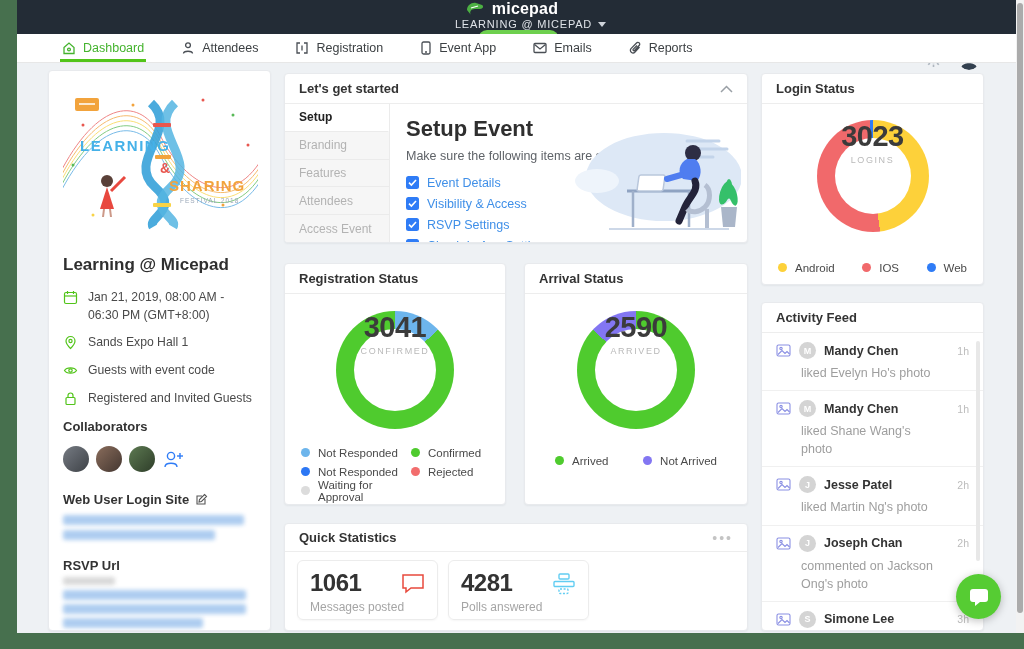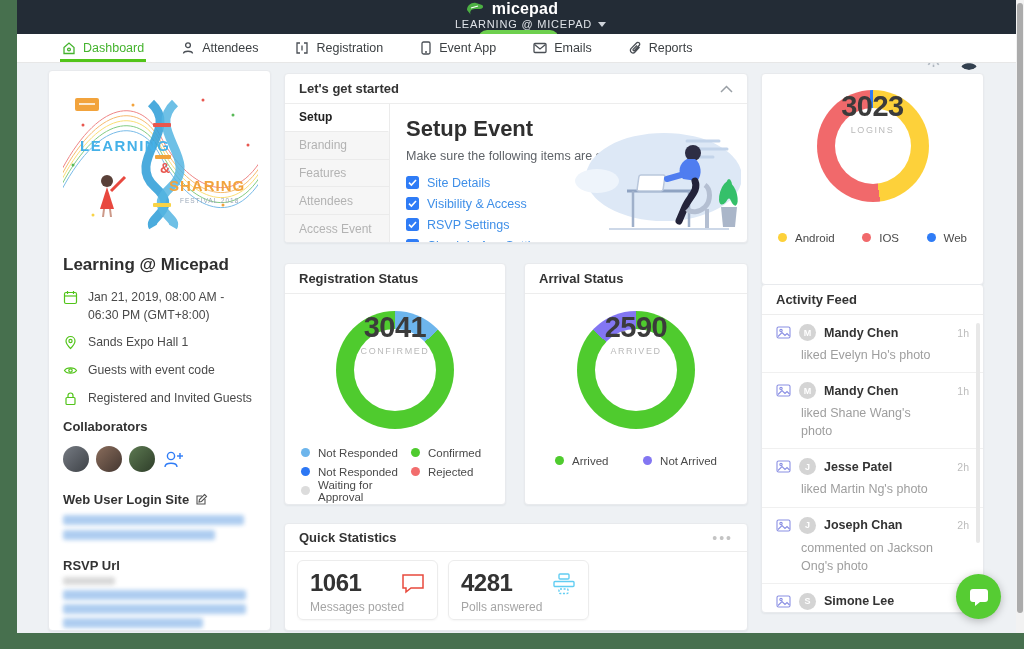--- a/index.html
+++ b/index.html
@@ -94,21 +94,21 @@
   .quick-card { left:267px; top:523px; width:464px; height:108px; }
   .qs-header { height:28px; }
   .qs-more { color:#c4c4c4; font-size:14px; letter-spacing:2px; line-height:10px; cursor:pointer; }
   .qs-grid { display:flex; gap:10px; padding:8px 12px 0; flex-wrap:wrap; }
   .qs-tile { width:141px; height:60px; border:1px solid #ececec; border-radius:6px; box-shadow:0 1px 2px rgba(0,0,0,.04); padding:8px 12px; position:relative; }
   .qs-value { font-size:24px; font-weight:bold; color:#333; letter-spacing:-.5px; }
   .qs-label { font-size:12px; color:#a5a5a5; margin-top:3px; }
   .qs-icon { position:absolute; right:12px; top:12px; }
 
   
-  .feed-card { left:744px; top:284px; width:223px; height:329px; }
+  .feed-card { left:744px; top:302px; width:223px; height:329px; }
   .feed-list { list-style:none; }
   .feed-item { padding:9px 14px 8px; border-bottom:1px solid #f0f0f0; position:relative; }
   .feed-top { display:flex; align-items:center; gap:8px; }
   .feed-avatar { width:17px; height:17px; border-radius:50%; background:#d4d4d4; color:#fff; font-size:9px; font-weight:bold; display:flex; align-items:center; justify-content:center; }
   .feed-name { font-size:12.5px; font-weight:bold; color:#333; }
   .feed-time { margin-left:auto; font-size:10.5px; color:#bcbcbc; }
   .feed-action { font-size:12.5px; color:#9e9e9e; line-height:1.45; margin:5px 0 0 25px; width:140px; }
   .feed-scroll { position:absolute; right:3px; top:38px; width:4px; height:220px; background:#e8e8e8; border-radius:2px; }
 
   
@@ -328,21 +328,21 @@
         </ul>
       <div class="gs-main">
         <div class="gs-heading">Setup Event</div>
         <div class="gs-sub">Make sure the following items are setup correctly</div>
         <ul class="checklist">
             <li>
             <svg width="13" height="13" viewBox="0 0 13 13">
                 <rect width="13" height="13" rx="2.5" fill="#2f7cf6"></rect>
                 <path d="M3 6.7 L5.4 9 L10 4" stroke="#fff" stroke-width="1.6" fill="none"></path>
               </svg>
-            <span class="check-label">Site Details</span>
+            <span class="check-label">Event Details</span>
           </li>
             <li>
             <svg width="13" height="13" viewBox="0 0 13 13">
                 <rect width="13" height="13" rx="2.5" fill="#2f7cf6"></rect>
                 <path d="M3 6.7 L5.4 9 L10 4" stroke="#fff" stroke-width="1.6" fill="none"></path>
               </svg>
             <span class="check-label">Visibility &amp; Access</span>
           </li>
             <li>
             <svg width="13" height="13" viewBox="0 0 13 13">
@@ -479,20 +479,23 @@
         
         
         
       </div>
       <div class="qs-tile"></div>
 
     </div>
   </div>
 
   <div class="card login-card">
+    <div class="card-header">
+        <span class="card-title">Login Status</span>
+      </div>
     <div class="donut-wrap">
       <div class="donut donut-112" style="background: conic-gradient(rgb(253, 209, 58) 0%, rgb(253, 209, 58) 48%, rgb(241, 105, 107) 48%, rgb(241, 105, 107) 99%, rgb(47, 124, 246) 99%, rgb(47, 124, 246) 100%);">
         <div class="donut-center">
           <span class="donut-value">3023</span>
           <span class="donut-unit">LOGINS</span>
         </div>
       </div>
     </div>
     <ul class="legend-row legend-row-3">
         <li>

